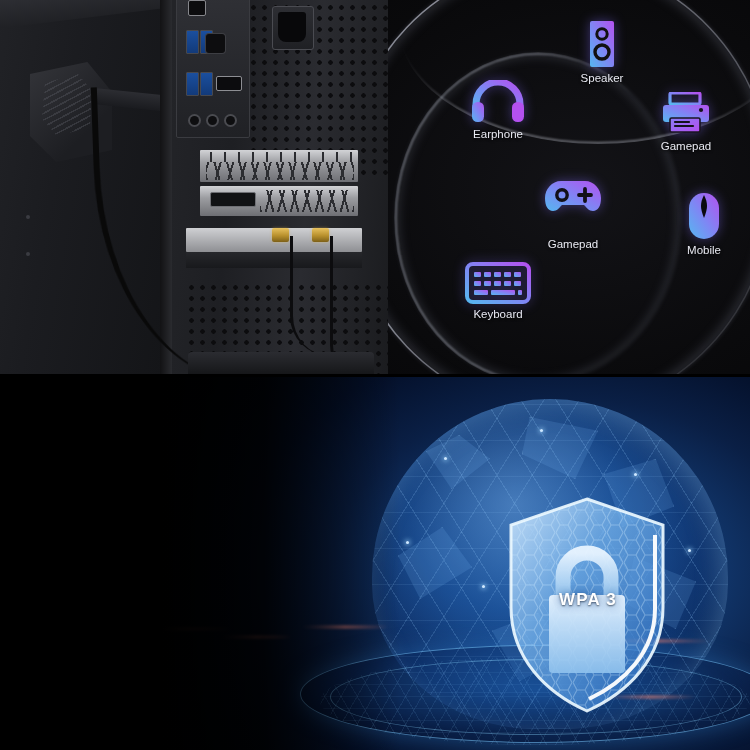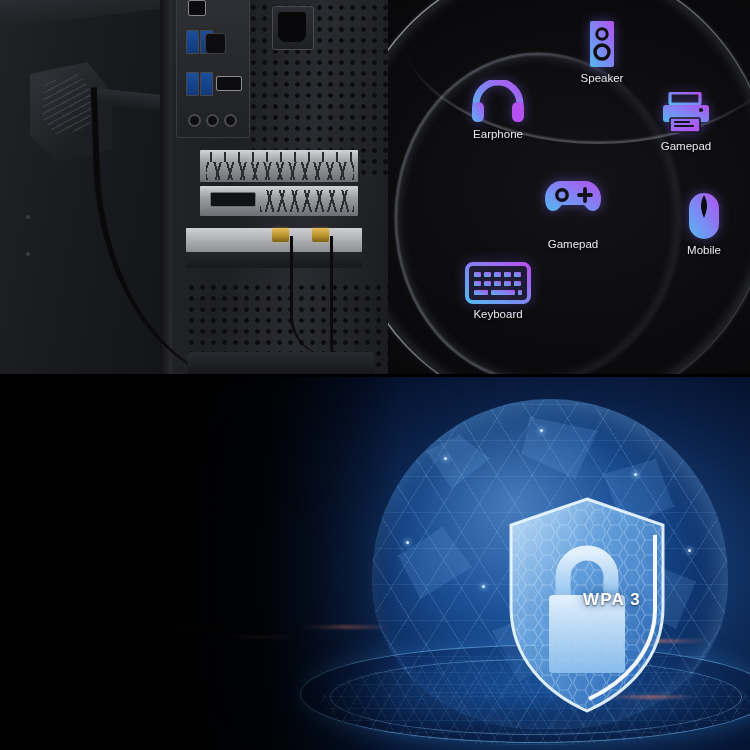--- a/index.html
+++ b/index.html
@@ -339,21 +339,20 @@
     background: linear-gradient(90deg, transparent, rgba(215,120,110,.55), transparent);
     filter: blur(1.2px);
   }
   .shield-wrap { position:absolute; left:505px; top:118px; width:165px; height:220px; }
   .wpa-badge {
     position:absolute; left:543px; top:213px;
     width:90px; text-align:center;
     font-size:17px; font-weight:bold; color:#ffffff;
     letter-spacing:1.2px;
     text-shadow: 0 0 8px rgba(20,70,140,.9), 0 1px 2px rgba(0,0,0,.6);
-    padding-left: 24px;
   }
   .seam {
     position:absolute; left:0; top:374px; width:750px; height:4px;
     background:#000;
   }
 </style>
 </head>
 <body>
 
 <div id="root">

